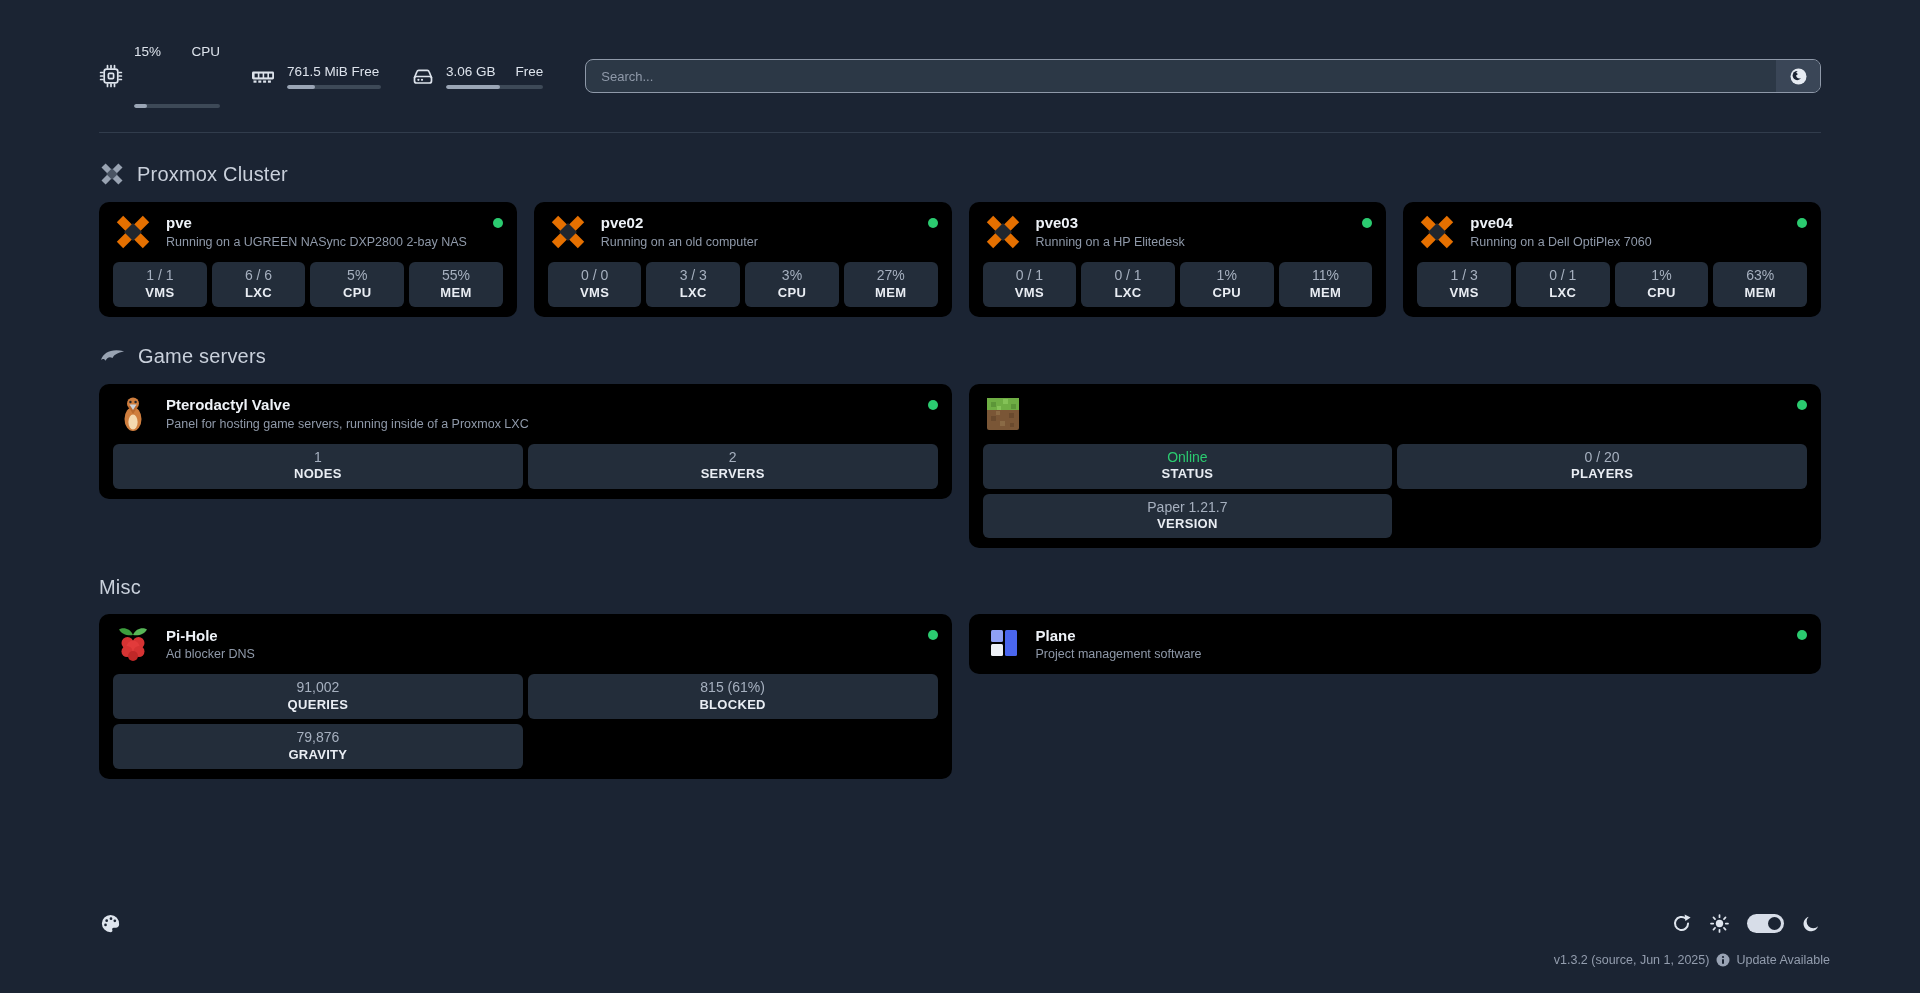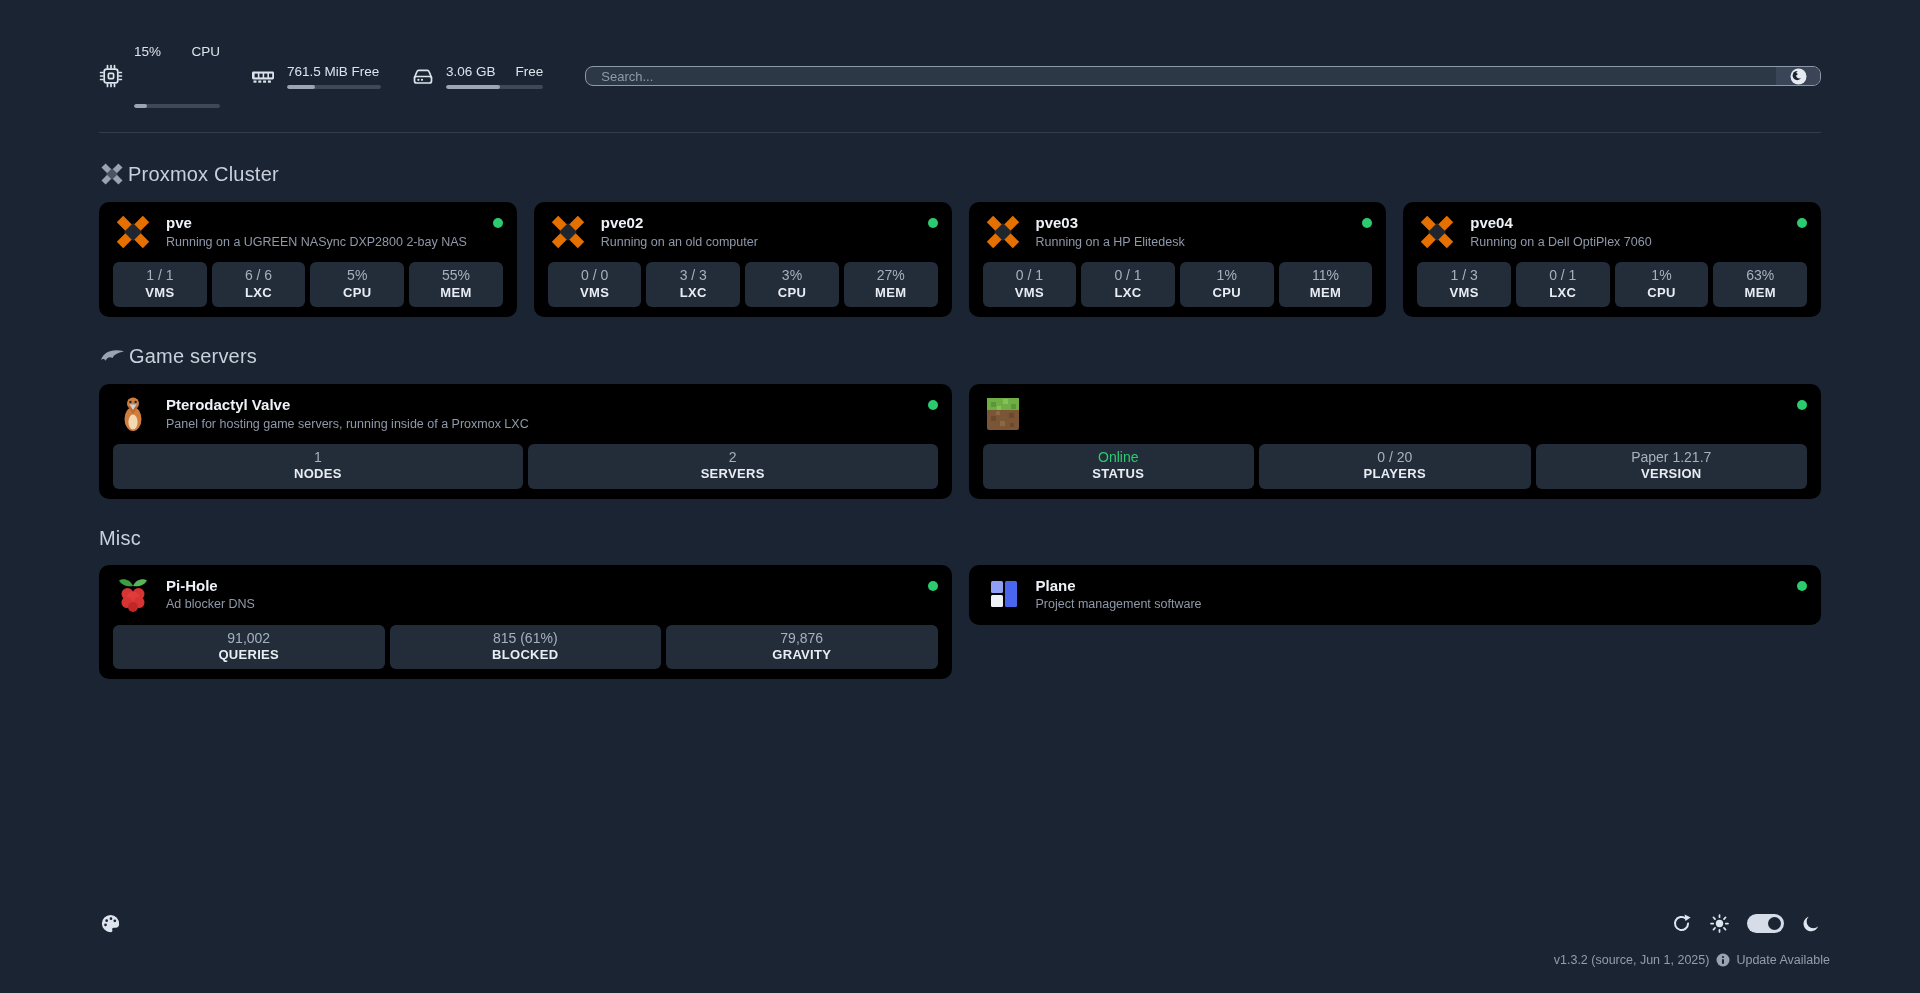--- a/index.html
+++ b/index.html
@@ -19,49 +19,49 @@
   .metric-body { display:flex; flex-direction:column; gap:6px; }
   .metric-labels { display:flex; justify-content:space-between; gap:20px;
                    font-size:13.5px; color:#dde3ec; }
   .metric-labels.single { justify-content:flex-start; }
   .bar { height:4px; border-radius:2px; background:#3d4957; overflow:hidden; }
   .bar > span { display:block; height:100%; background:#9aa5b5; border-radius:2px; }
   .cpu-body { min-width:86px;gap:45px; }
   .ram-body { min-width:94px; }
   .disk-body { min-width:88px; }
 
-  .searchwrap { flex:1; height:20px; margin-left:12px;
+  .searchwrap { flex:1; height:34px; margin-left:12px;
     border:1px solid #8f99a9; border-radius:8px; background:#2c3846;
     display:flex; align-items:stretch; overflow:hidden; }
   .searchwrap input { flex:1; background:transparent; border:none; outline:none;
     padding:0 15px; font-size:13px; color:#cfd6e0; font-family:"Liberation Sans",sans-serif; }
   .searchwrap input::placeholder { color:#8f99a9; }
   .engine-btn { width:44px; background:#3a4657; border:none; cursor:pointer;
     display:flex; align-items:center; justify-content:center; }
 
   .divider { border:none; border-top:1px solid #313c4c; margin-top:24px; }
 
   
-  .section-header { display:flex; align-items:center; gap:3px;
+  .section-header { display:flex; align-items:center; gap:12px;
     margin:28px 0 15px; font-size:20px; font-weight:500; color:#c9d0db; letter-spacing:.2px; }
 
   .cards-4 { display:grid; grid-template-columns:repeat(4,1fr); gap:17px; }
   .cards-2 { display:grid; grid-template-columns:repeat(2,1fr); gap:17px; align-items:start; }
 
   .card { background:#000000; border-radius:10px; padding:10px 14px; position:relative; cursor:pointer; }
   .card-head { display:flex; align-items:center; gap:13px; padding-right:26px; }
   .app-icon { width:40px; height:40px; flex:0 0 40px; }
   .card-title { font-size:15px; font-weight:700; color:#eef2f7; line-height:1.3; }
   .card-sub { font-size:12.5px; color:#8f99a9; line-height:1.35; margin-top:1px; }
   .status-dot { position:absolute; top:16px; right:14px; width:10px; height:10px;
     border-radius:50%; background:#2bcb70; }
 
   .stats { display:grid; gap:5px; margin-top:10px; }
   .g4 { grid-template-columns:repeat(4,1fr); }
-  .g3 { grid-template-columns:repeat(3,1fr); }
+  .g3 { grid-template-columns:repeat(2,1fr); }
   .g2 { grid-template-columns:repeat(2,1fr); }
   .stat { background:#232d3a; border-radius:6px; text-align:center; padding:5px 4px 6px; }
   .stat-value { font-size:14px; color:#a6b0bf; line-height:1.25; }
   .stat-value.green { color:#2bcb70; }
   .stat-label { font-size:13px; font-weight:700; color:#e9edf3; letter-spacing:.3px; line-height:1.25; }
 
   
   .footer-icons { position:absolute; left:99px; right:99px; bottom:58px;
     display:flex; align-items:center; justify-content:space-between; }
   .fright { display:flex; align-items:center; gap:17px; }

